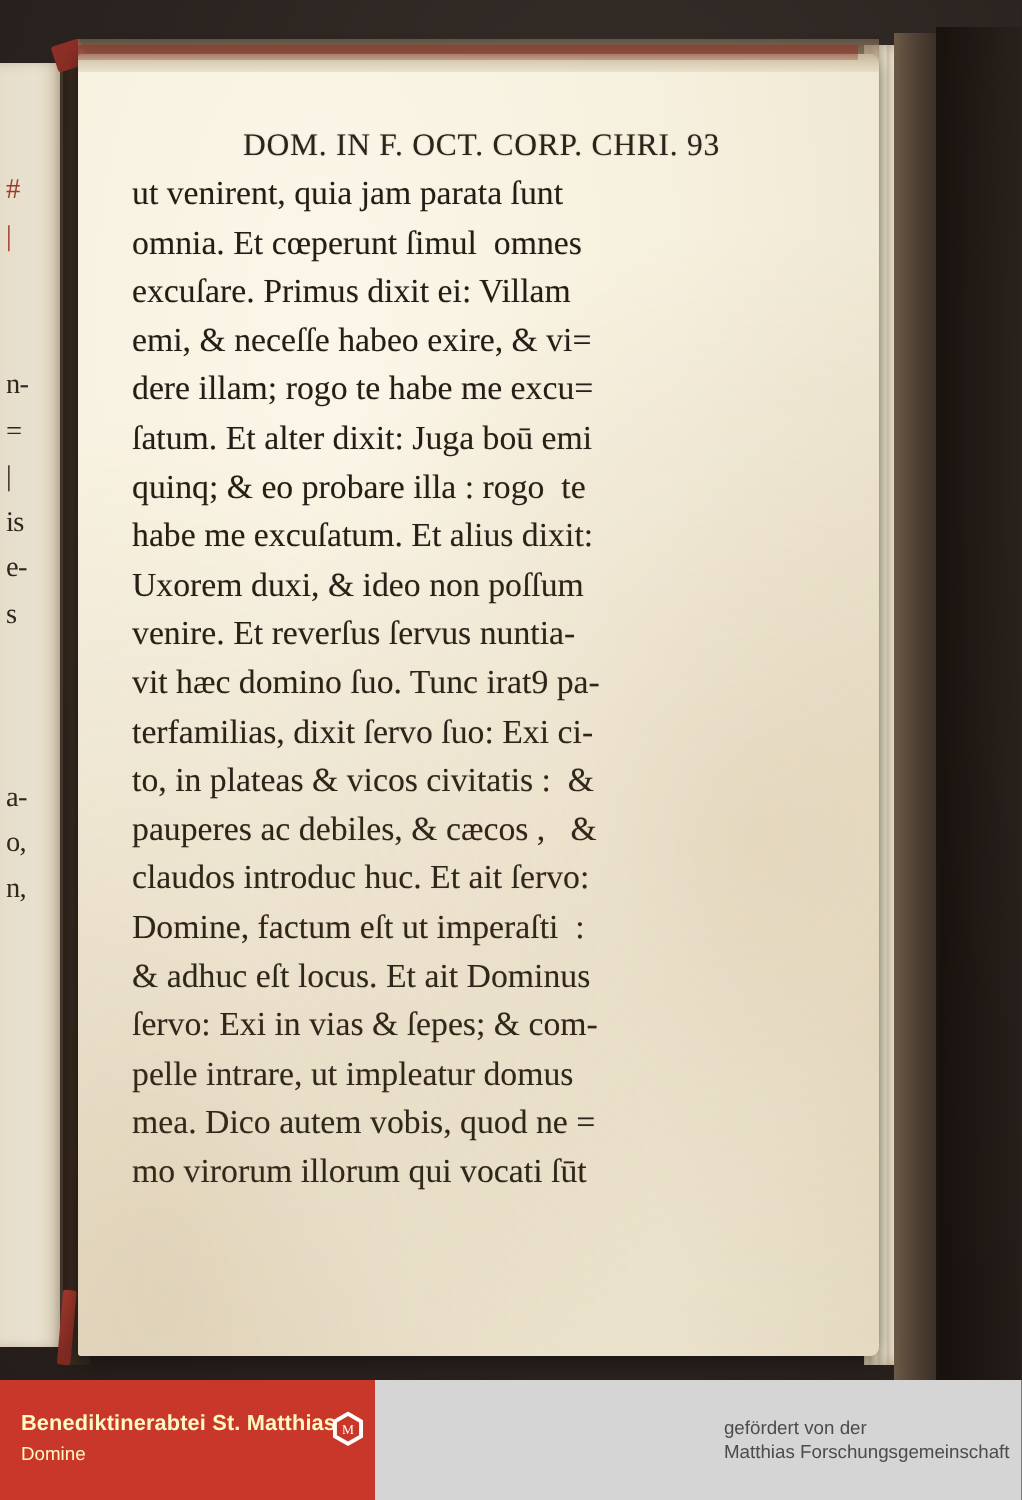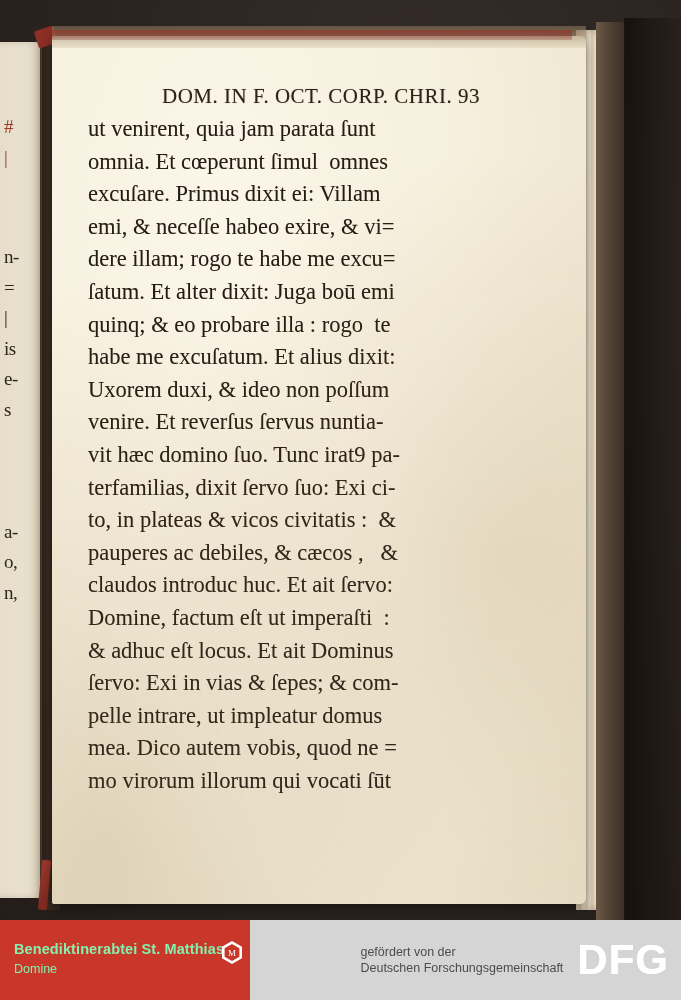--- a/index.html
+++ b/index.html
@@ -166,21 +166,21 @@
     position: absolute;
     left: 0; top: 920px;
     width: 681px; height: 80px;
     background: #d5d5d5;
   }
   .footer-left {
     position: absolute;
     left: 0; top: 0;
     width: 250px; height: 80px;
     background: #c8372a;
-    color: #86efac;
+    color: #fef9c3;
     font-family: "Liberation Sans", sans-serif;
   }
   .fl-title {
     position: absolute;
     left: 14px; top: 21px;
     font-size: 14.5px;
     font-weight: bold;
     letter-spacing: .1px;
   }
   .fl-sub {
@@ -271,16 +271,15 @@
       <svg width="20" height="23" viewBox="0 0 20 23">
         <polygon points="10,0 20,5.75 20,17.25 10,23 0,17.25 0,5.75" fill="#ffffff"></polygon>
         <polygon points="10,3 17.4,7.25 17.4,15.75 10,20 2.6,15.75 2.6,7.25" fill="#c8372a"></polygon>
         <text x="10" y="15" font-family="Liberation Serif, serif" font-size="9" fill="#ffffff" text-anchor="middle">M</text>
       </svg>
     </div>
   </div>
 
   <div class="footer-right">
     <div class="fr-text">gefördert von der
-Deutschen Forschungsgemeinschaft</div>
-    <div class="dfg">DFG</div>
+Matthias Forschungsgemeinschaft</div>
   </div>
 </div>
 
 </body></html>

